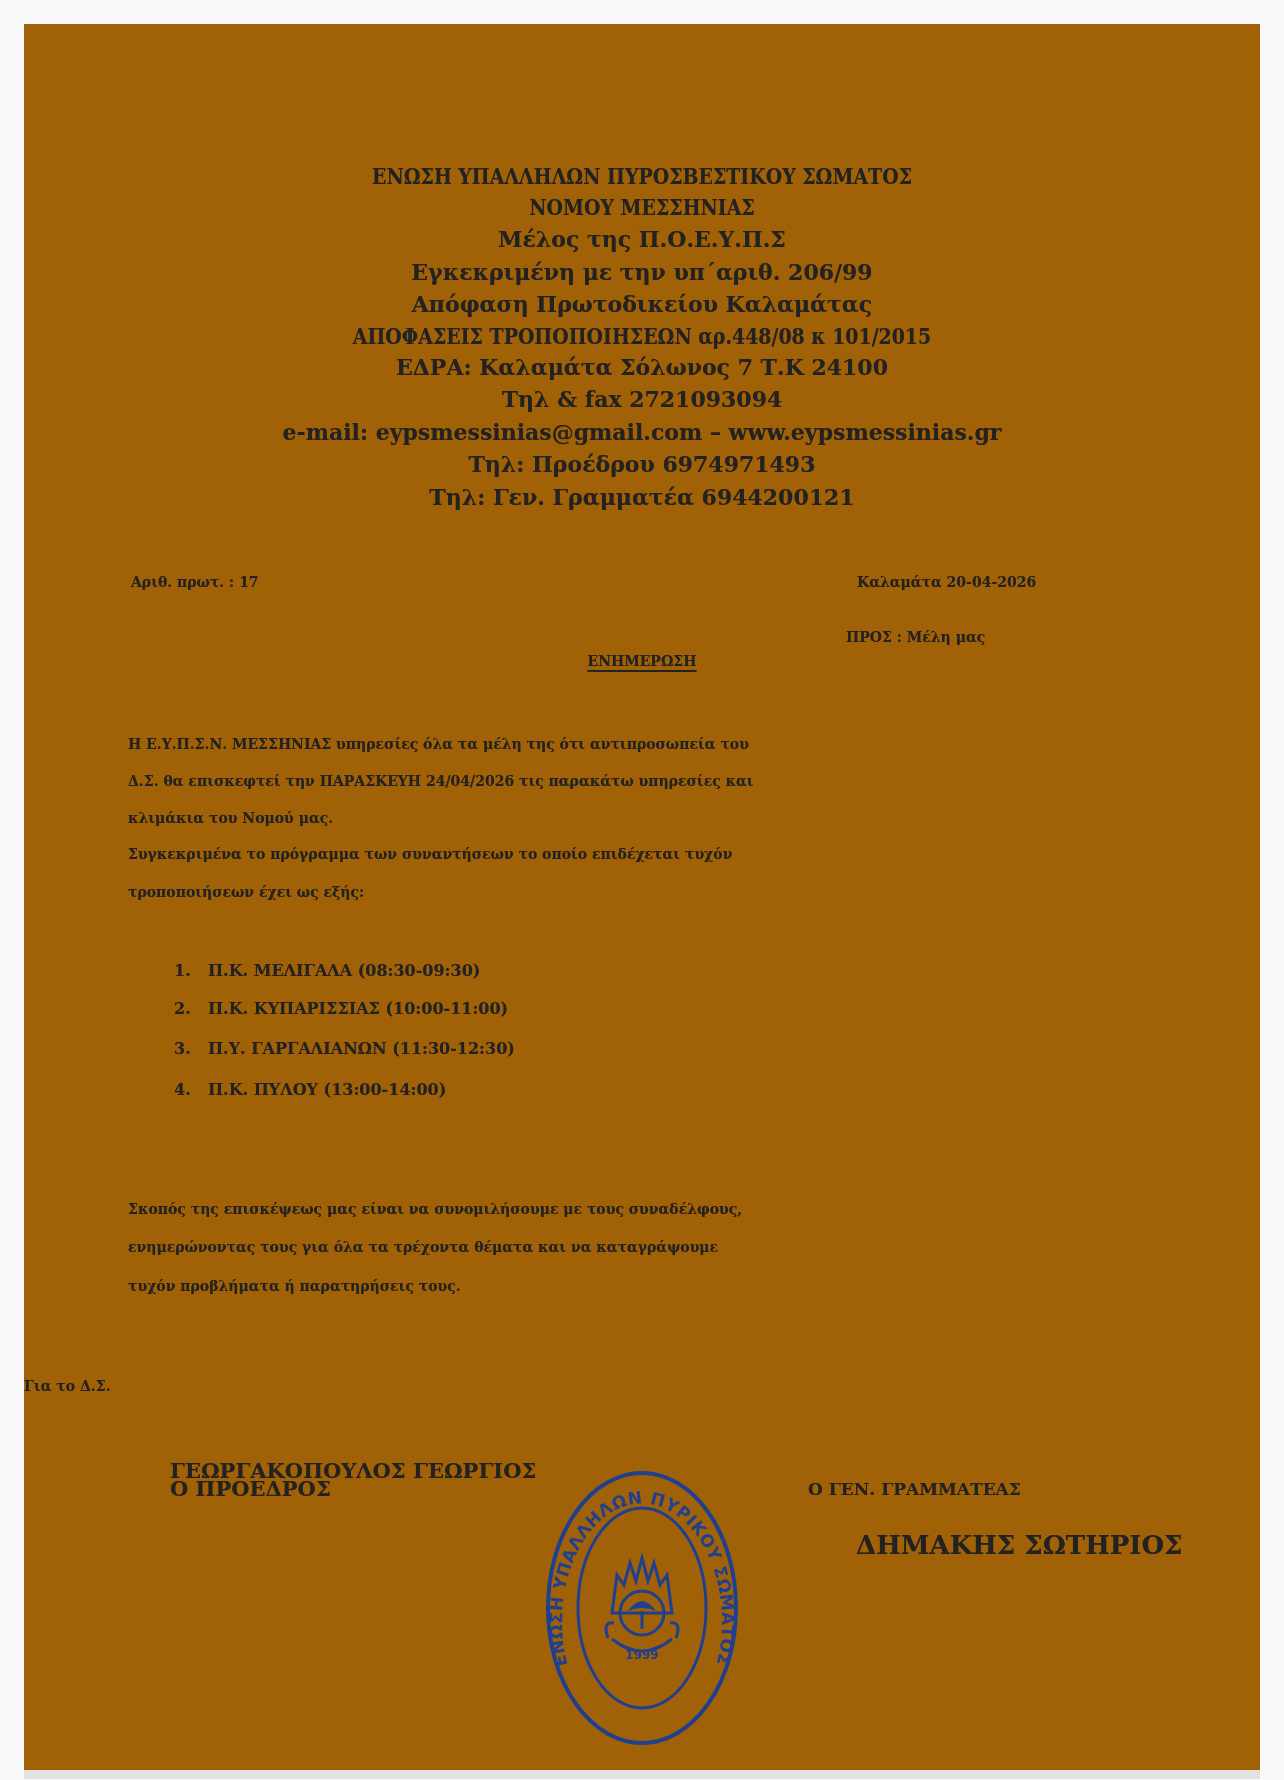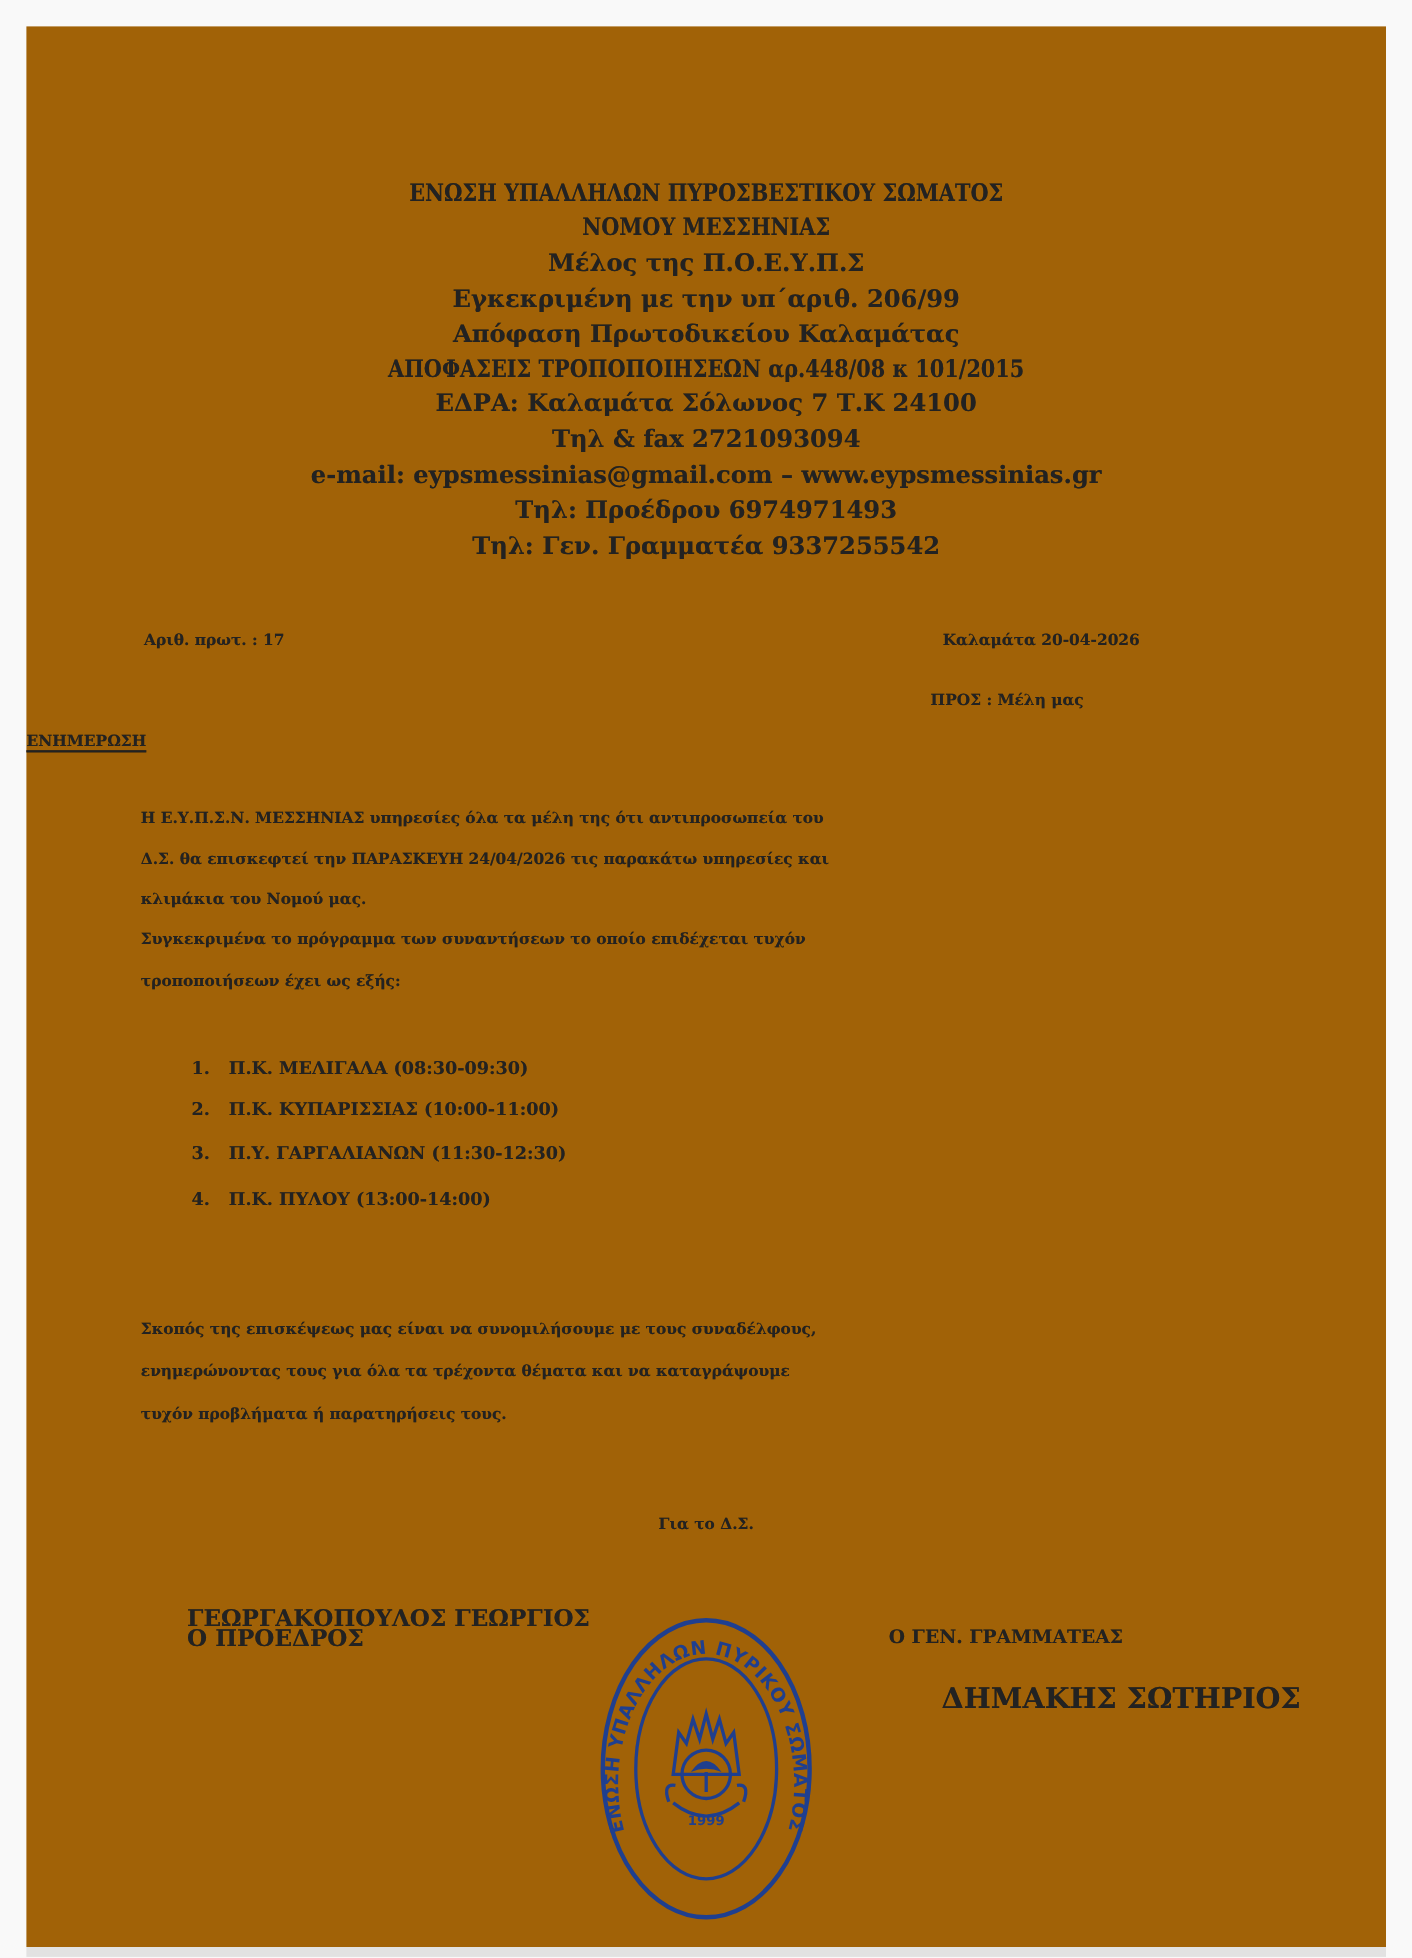--- a/index.html
+++ b/index.html
@@ -44,27 +44,27 @@
   <div class="t hdr caps" style="top:136px">ΕΝΩΣΗ ΥΠΑΛΛΗΛΩΝ ΠΥΡΟΣΒΕΣΤΙΚΟΥ ΣΩΜΑΤΟΣ</div>
   <div class="t hdr caps" style="top:167px">ΝΟΜΟΥ ΜΕΣΣΗΝΙΑΣ</div>
   <div class="t hdr" style="top:199px">Μέλος της Π.Ο.Ε.Υ.Π.Σ</div>
   <div class="t hdr" style="top:232px">Εγκεκριμένη με την υπ΄αριθ. 206/99</div>
   <div class="t hdr" style="top:264px">Απόφαση Πρωτοδικείου Καλαμάτας</div>
   <div class="t hdr caps" style="top:296px">ΑΠΟΦΑΣΕΙΣ ΤΡΟΠΟΠΟΙΗΣΕΩΝ αρ.448/08 κ 101/2015</div>
   <div class="t hdr" style="top:327px">ΕΔΡΑ: Καλαμάτα Σόλωνος 7 Τ.Κ 24100</div>
   <div class="t hdr" style="top:359px">Τηλ &amp; fax 2721093094</div>
   <div class="t hdr" style="top:392px">e-mail: eypsmessinias@gmail.com  – www.eypsmessinias.gr</div>
   <div class="t hdr" style="top:424px">Τηλ: Προέδρου 6974971493</div>
-  <div class="t hdr" style="top:457px">Τηλ: Γεν. Γραμματέα 9337255542</div>
+  <div class="t hdr" style="top:457px">Τηλ: Γεν. Γραμματέα 6944200121</div>
 
   <div class="t body-line" style="top:543px; left:107px">Αριθ. πρωτ.  : 17</div>
   <div class="t body-line" style="top:543px; left:833px">Καλαμάτα   20-04-2026</div>
   <div class="t body-line" style="top:598px; left:822px">ΠΡΟΣ : Μέλη μας</div>
 
-  <div class="t body-line underline" style="top:635px; left:0; width:1236px; ">ΕΝΗΜΕΡΩΣΗ</div>
+  <div class="t body-line underline" style="top:622px; left:0; width:1236px; text-align:center">ΕΝΗΜΕΡΩΣΗ</div>
 
   <div class="t body-line" style="top:705px">Η Ε.Υ.Π.Σ.Ν. ΜΕΣΣΗΝΙΑΣ υπηρεσίες όλα τα μέλη της ότι αντιπροσωπεία του</div>
   <div class="t body-line" style="top:742px">Δ.Σ. θα επισκεφτεί την ΠΑΡΑΣΚΕΥΗ 24/04/2026 τις παρακάτω υπηρεσίες και</div>
   <div class="t body-line" style="top:779px">κλιμάκια του Νομού μας.</div>
   <div class="t body-line" style="top:815px">Συγκεκριμένα το πρόγραμμα των συναντήσεων το οποίο επιδέχεται τυχόν</div>
   <div class="t body-line" style="top:853px">τροποποιήσεων έχει ως εξής:</div>
 
   <div class="t list-line" style="top:932px">
     <span class="list-num">1.</span><span>Π.Κ. ΜΕΛΙΓΑΛΑ (08:30-09:30)</span>
   </div>
@@ -75,21 +75,21 @@
     <span class="list-num">3.</span><span>Π.Υ. ΓΑΡΓΑΛΙΑΝΩΝ (11:30-12:30)</span>
   </div>
   <div class="t list-line" style="top:1051px">
     <span class="list-num">4.</span><span>Π.Κ. ΠΥΛΟΥ (13:00-14:00)</span>
   </div>
 
   <div class="t body-line" style="top:1170px">Σκοπός της επισκέψεως μας είναι να συνομιλήσουμε με τους συναδέλφους,</div>
   <div class="t body-line" style="top:1208px">ενημερώνοντας τους για όλα τα τρέχοντα θέματα και να καταγράψουμε</div>
   <div class="t body-line" style="top:1247px">τυχόν προβλήματα ή παρατηρήσεις τους.</div>
 
-  <div class="t body-line" style="top:1347px; left:0; width:1236px; text-align:center">Για το Δ.Σ.</div>
+  <div class="t body-line" style="top:1347px; left:0; width:1236px; text-align:left">Για το Δ.Σ.</div>
 
   <div class="t body-line" style="top:1450px; left:146px; font-size:21px">Ο ΠΡΟΕΔΡΟΣ</div>
   <div class="t body-line" style="top:1432px; left:146px; font-size:21px">ΓΕΩΡΓΑΚΟΠΟΥΛΟΣ ΓΕΩΡΓΙΟΣ</div>
   <div class="t body-line" style="top:1450px; left:784px; font-size:17px">Ο ΓΕΝ. ΓΡΑΜΜΑΤΕΑΣ</div>
   <div class="t body-line" style="top:1506px; left:832px; font-size:26px">ΔΗΜΑΚΗΣ ΣΩΤΗΡΙΟΣ</div>
 
   <svg class="stamp" viewBox="0 0 200 290">
     <defs>
       <path id="ringPath" d="M100,265 m-0,0 A82,118 0 1,1 100.1,265"></path>
       <path id="ringArc" d="M 28 210 A 80 118 0 1 1 172 210" fill="none"></path>

